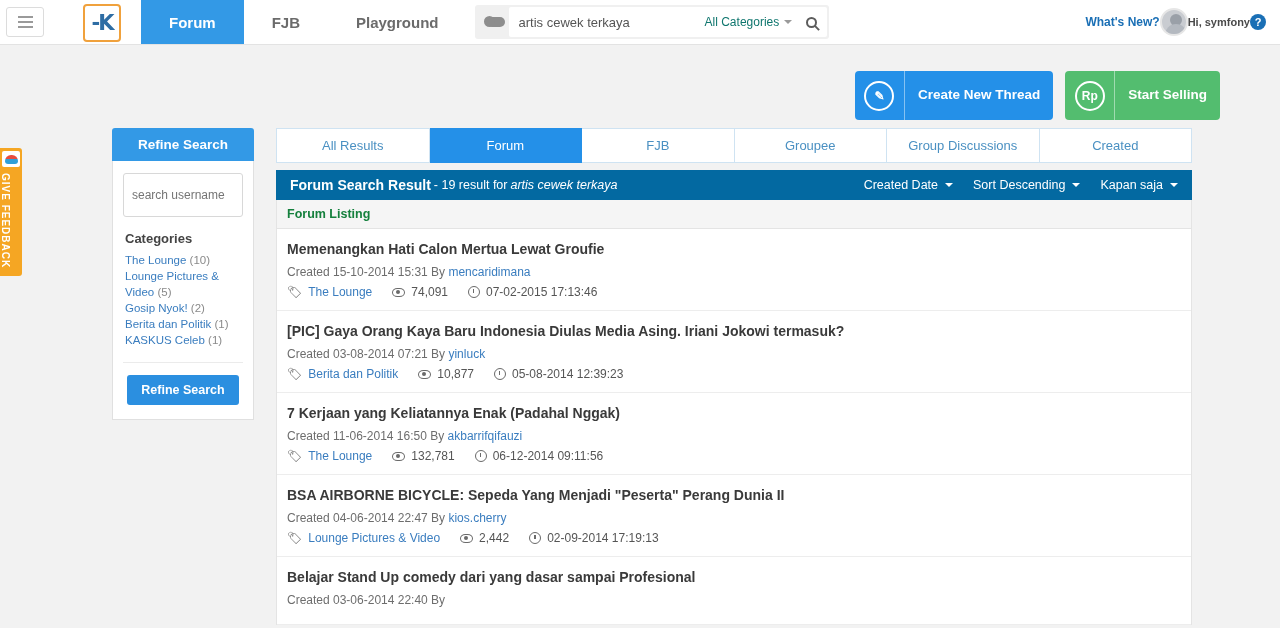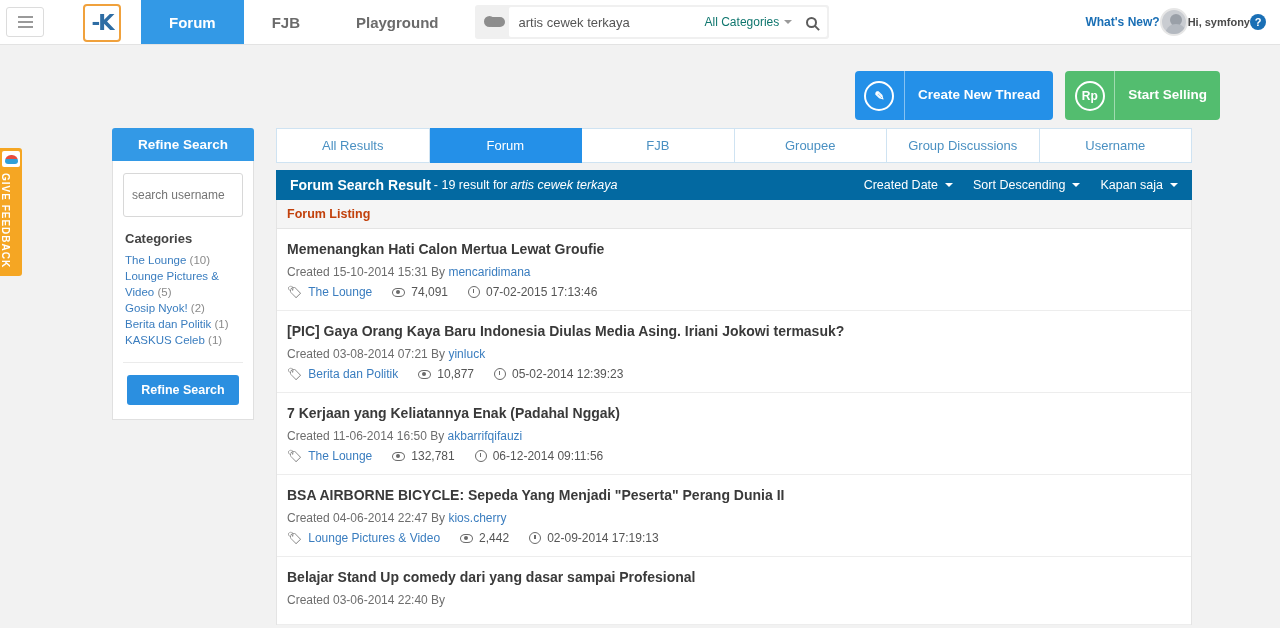--- a/index.html
+++ b/index.html
@@ -270,21 +270,21 @@
     border-right: 4px solid transparent;
     border-top: 4px solid #ffffff;
   }
 
   .listing-bar {
     background: #f5f5f5;
     border-left: 1px solid #e4e4e4;
     border-right: 1px solid #e4e4e4;
     border-bottom: 1px solid #e4e4e4;
     padding: 7px 10px;
-    font-size: 12.5px; font-weight: bold; color: #c2410c;
+    font-size: 12.5px; font-weight: bold; color: #15803d;
   }
   .results {
     background: #fff;
     border-left: 1px solid #e4e4e4;
     border-right: 1px solid #e4e4e4;
   }
   .result-item {
     padding: 12px 10px 11px 10px;
     border-bottom: 1px solid #ededed;
   }
@@ -446,21 +446,21 @@
   </div>
 
   <div class="content">
 
     <div class="tabs">
       <div class="tab">All Results</div>
       <div class="tab active">Forum</div>
       <div class="tab">FJB</div>
       <div class="tab">Groupee</div>
       <div class="tab">Group Discussions</div>
-      <div class="tab">Username</div>
+      <div class="tab">Created</div>
     </div>
 
     <div class="result-head">
       <span class="rh-title">Forum Search Result</span>
       <span class="rh-sub">- 19 result for</span>
       <span class="rh-sub"><em>artis cewek terkaya</em></span>
       <div class="rh-tools">
         <div class="rh-tool">
           <span>Created Date</span>
           <span class="caret-wht"></span>
@@ -510,21 +510,21 @@
           <span class="meta-g">
               <span class="tag-ico">🏷</span>
               <span class="ri-cat">Berita dan Politik</span>
             </span>
           <span class="meta-g">
               <span class="eye-ico"></span>
               <span>10,877</span>
             </span>
           <span class="meta-g">
               <span class="clock-ico"></span>
-              <span>05-02-2014 12:39:23</span>
+              <span>05-08-2014 12:39:23</span>
             </span>
         </div>
       </div>
 
       <div class="result-item">
         <div class="ri-title">7 Kerjaan yang Keliatannya Enak (Padahal Nggak)</div>
         <div class="ri-created">
           <span>Created 11-06-2014 16:50 By </span><span class="author">akbarrifqifauzi</span>
         </div>
         <div class="ri-meta">

